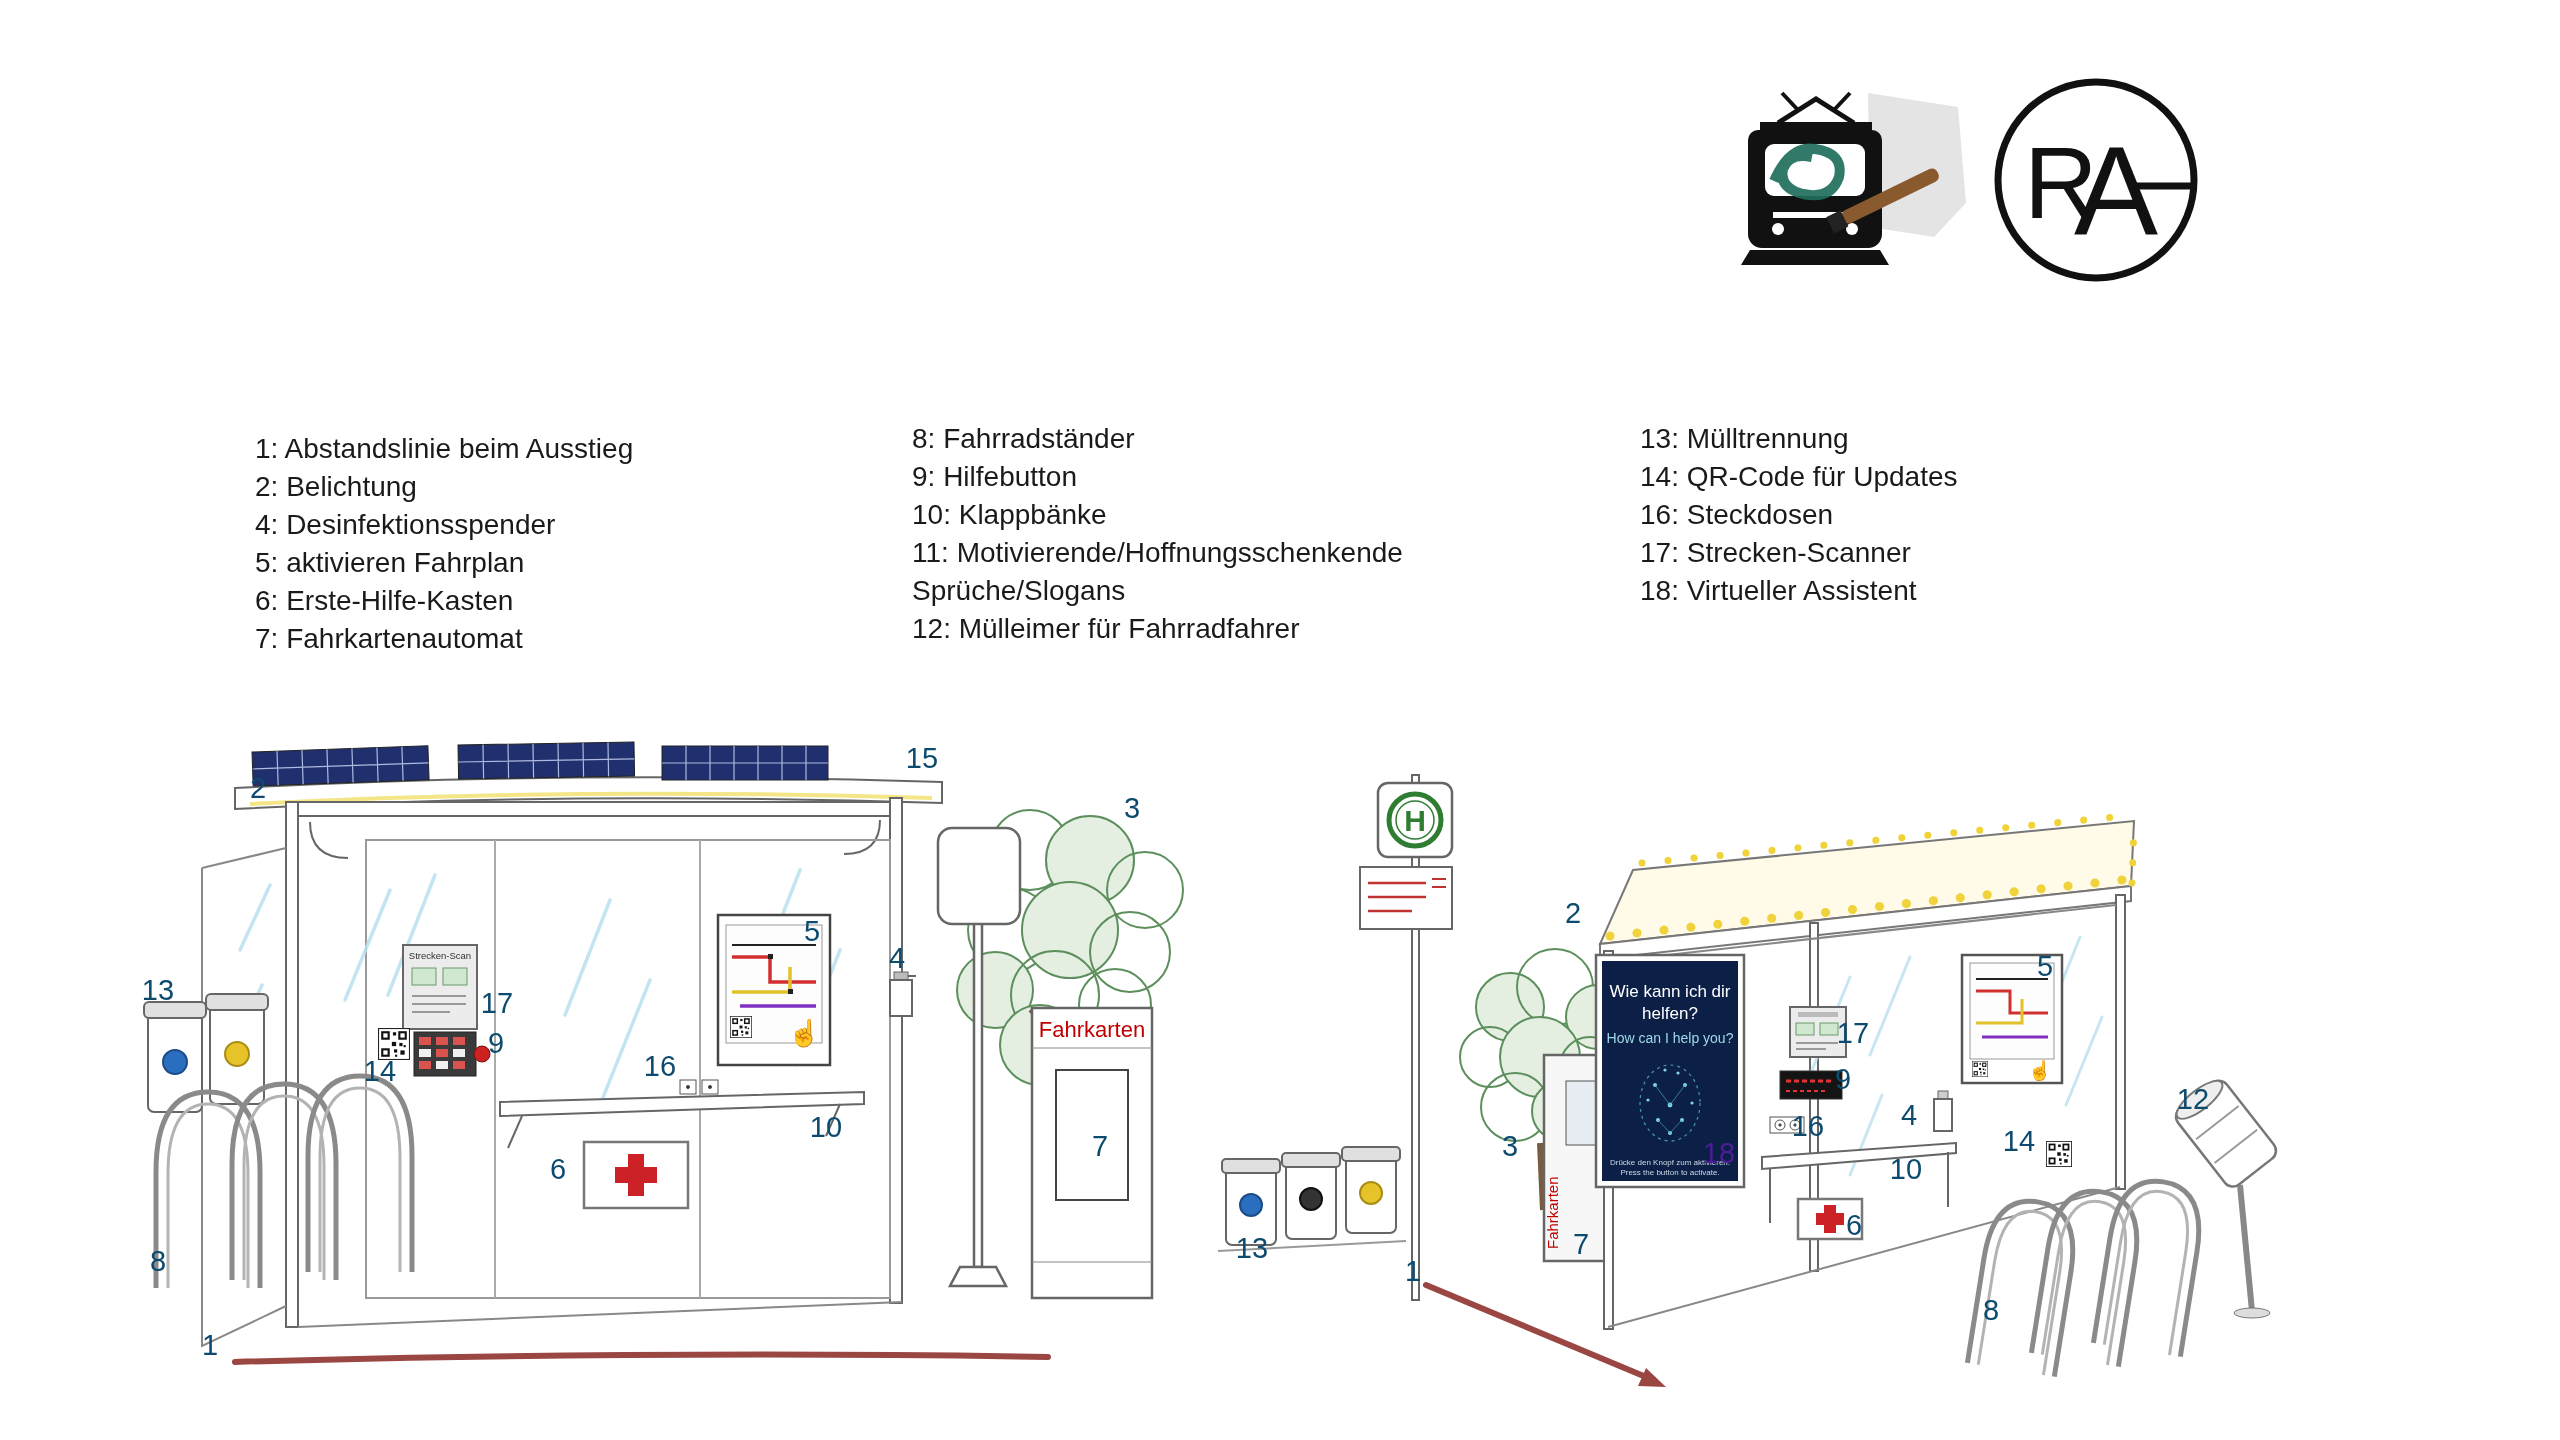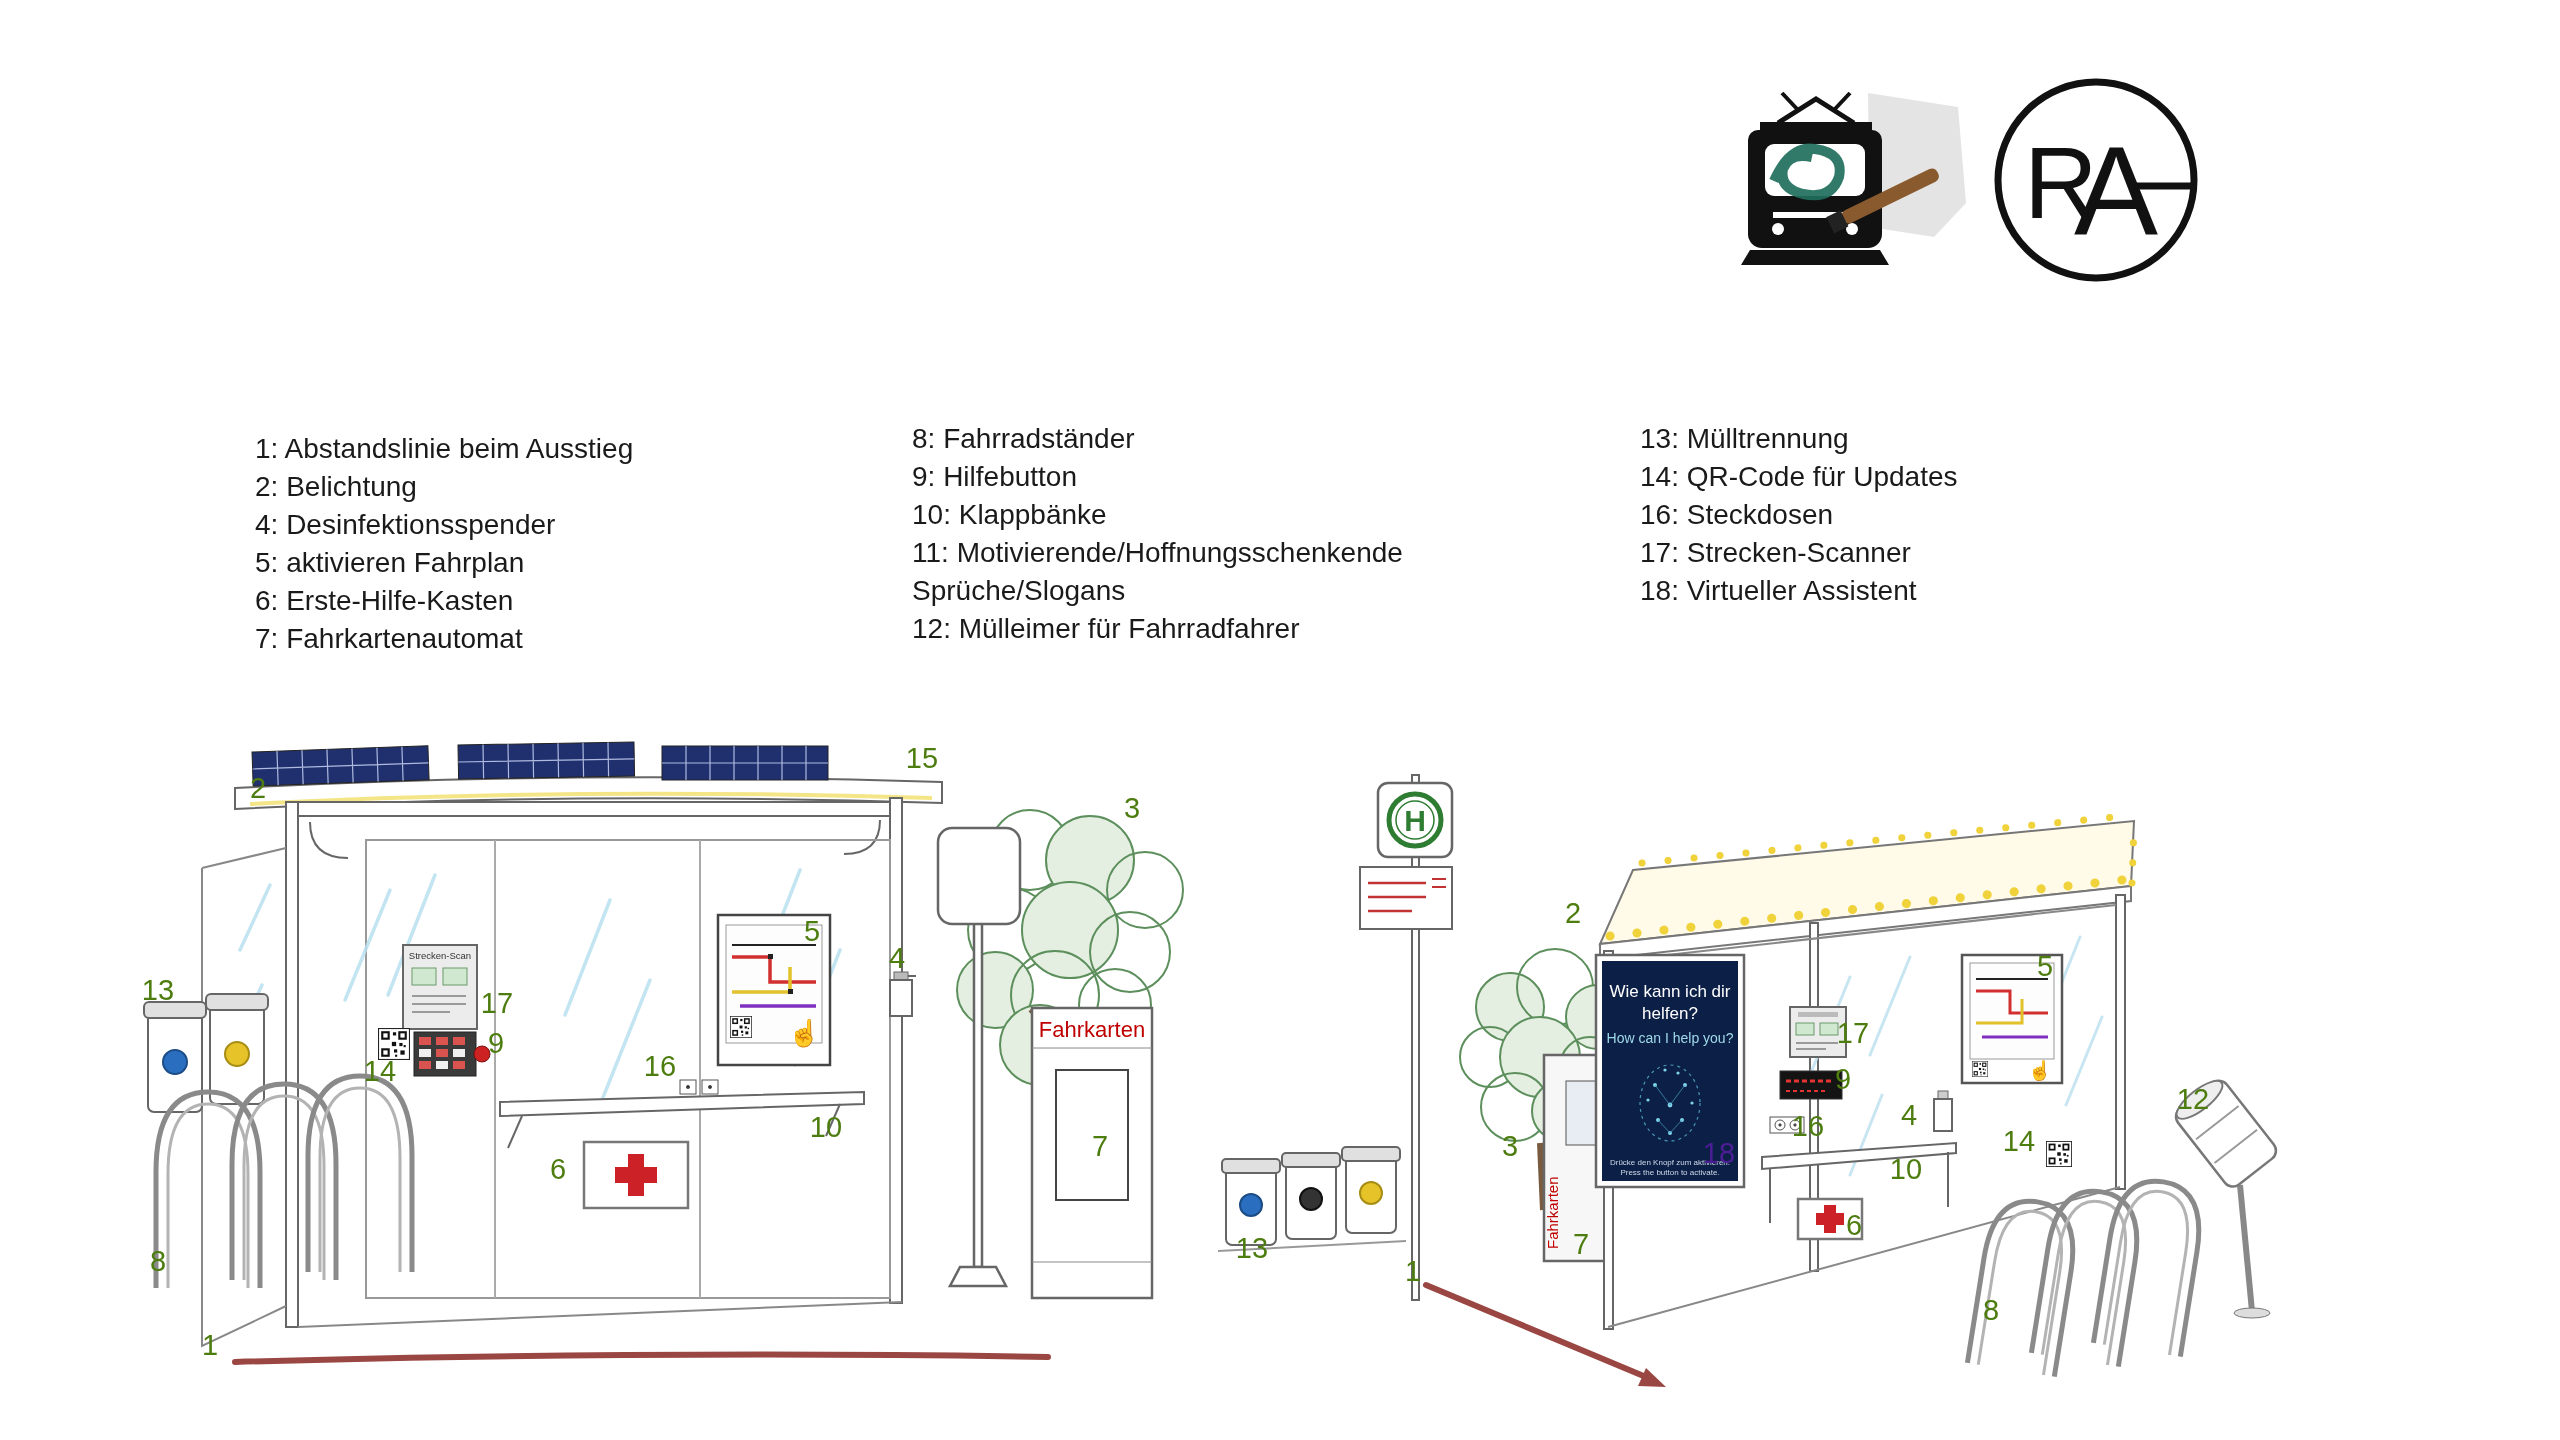--- a/index.html
+++ b/index.html
@@ -4,21 +4,21 @@
 <style>
   * { margin:0; padding:0; box-sizing:border-box; }
   html,body { width:2560px; height:1440px; background:#ffffff; overflow:hidden;
               font-family:"Liberation Sans", sans-serif; color:#1a1a1a; position:relative; }
 
   .legend-col { position:absolute; font-size:28px; line-height:38px; }
   #legend-col-0 { left:255px;  top:430px; width:620px; }
   #legend-col-1 { left:912px;  top:420px; width:640px; }
   #legend-col-2 { left:1640px; top:420px; width:620px; }
 
-  .callout { position:absolute; font-size:29px; color:#4d7c0f;
+  .callout { position:absolute; font-size:29px; color:#0c4a6e;
              transform:translate(-50%,-50%); white-space:nowrap; }
   .callout-white { color:#4c1d95; }
 
   .scene-svg { position:absolute; }
   #left-shelter  { left:140px;  top:740px; width:1060px; height:650px; }
   #right-shelter { left:1210px; top:755px; width:1150px; height:660px; }
 
   #train-logo { position:absolute; left:1720px; top:85px; width:250px; height:205px; }
   #rag-logo   { position:absolute; left:1982px; top:62px; width:228px; height:236px; }
 

